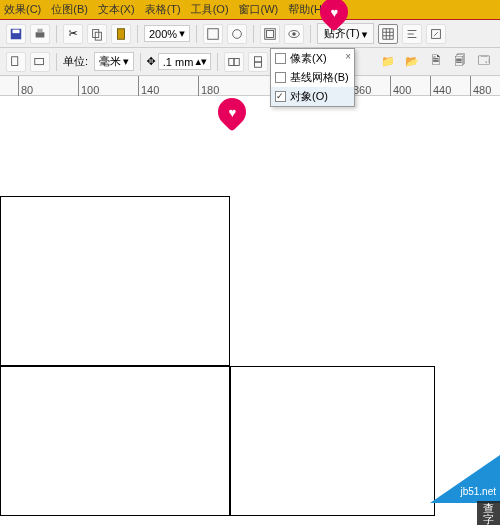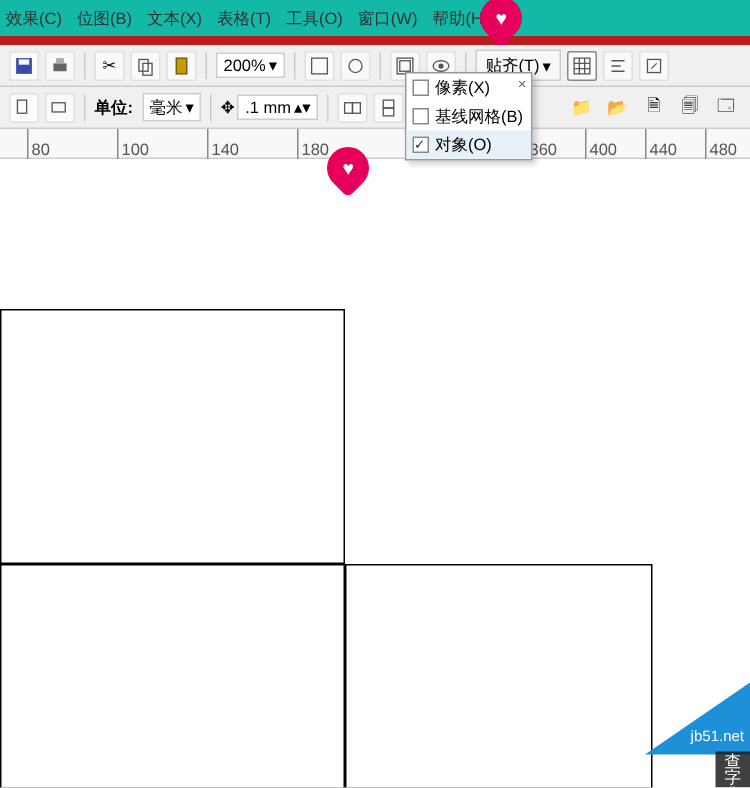--- a/index.html
+++ b/index.html
@@ -1,17 +1,17 @@
 <!DOCTYPE html>
 <html><head>
 <meta charset="utf-8">
 <style>
 * { margin:0; padding:0; box-sizing:border-box; font-family:"Microsoft YaHei",sans-serif; font-size:11px; }
 body { width:500px; height:525px; background:#fff; overflow:hidden; position:relative; }
-.menubar { display:flex; background:#14b8a6; padding:2px 4px; border-bottom:6px solid #b91c1c; height:30px; align-items:center; }
+.menubar { display:flex; background:#eab308; padding:2px 4px; border-bottom:1px solid #b91c1c; height:20px; align-items:center; }
 .menubar span { margin-right:10px; color:#333; }
 .toolbar1 { display:flex; align-items:center; background:#f0f0f0; padding:3px 6px; border-bottom:1px solid #ccc; height:28px; gap:4px; }
 .toolbar2 { display:flex; align-items:center; background:#f0f0f0; padding:3px 6px; border-bottom:1px solid #ccc; height:28px; gap:4px; }
 .icon-btn { width:20px; height:20px; border:1px solid #e0e0e0; background:#fafafa; border-radius:2px; display:inline-flex; align-items:center; justify-content:center; cursor:pointer; }
 .sep { width:1px; height:18px; background:#ccc; margin:0 2px; }
 .zoom-box { border:1px solid #ccc; background:#fff; padding:1px 4px; display:inline-flex; align-items:center; gap:2px; }
 .snap-btn { border:1px solid #ccc; background:#f8f8f8; padding:2px 6px; display:inline-flex; align-items:flex-end; gap:2px; }
 .right-tools { margin-left:auto; display:flex; gap:4px; }
 .ruler { height:20px; background:#f8f8f8; border-bottom:1px solid #ccc; position:relative; font-size:9px; color:#555; }
 .tick { position:absolute; top:0; height:20px; border-left:1px solid #888; padding-left:2px; display:flex; align-items:flex-end; }
@@ -25,21 +25,21 @@
 .chk.on::after { content:"✓"; font-size:9px; line-height:9px; display:block; color:#333; }
 .close-x { position:absolute; right:3px; top:2px; font-size:10px; color:#666; cursor:pointer; }
 .heart-pin { position:absolute; width:28px; height:28px; background:#e6005c; border-radius:50% 50% 50% 4px; transform:rotate(-45deg); display:flex; align-items:center; justify-content:center; z-index:12; }
 .heart-pin::after { content:"♥"; color:#fff; transform:rotate(45deg); font-size:13px; }
 .pin1 { left:320px; top:-2px; }
 .pin2 { left:218px; top:98px; }
 .watermark { position:absolute; right:0; bottom:0; }
 .wm-tri { width:0; height:0; border-left:70px solid transparent; border-bottom:48px solid #1e90d8; position:absolute; right:0; bottom:22px; }
 .wm-bar { position:absolute; right:0; bottom:0; height:24px; color:#fff; background:rgba(30,30,30,.85); padding:2px 6px; font-size:10px; line-height:11px; text-align:right; }
 svg { width:14px; height:14px; }
-.unit-label { margin-right:2px;font-weight:bold; }
+.unit-label { margin-right:2px; }
 .size-box { display:flex; align-items:center; gap:2px; }
 </style>
 </head>
 <body>
 
 <div class="menubar">
   <span>效果(C)</span>
   <span>位图(B)</span>
   <span>文本(X)</span>
   <span>表格(T)</span>

